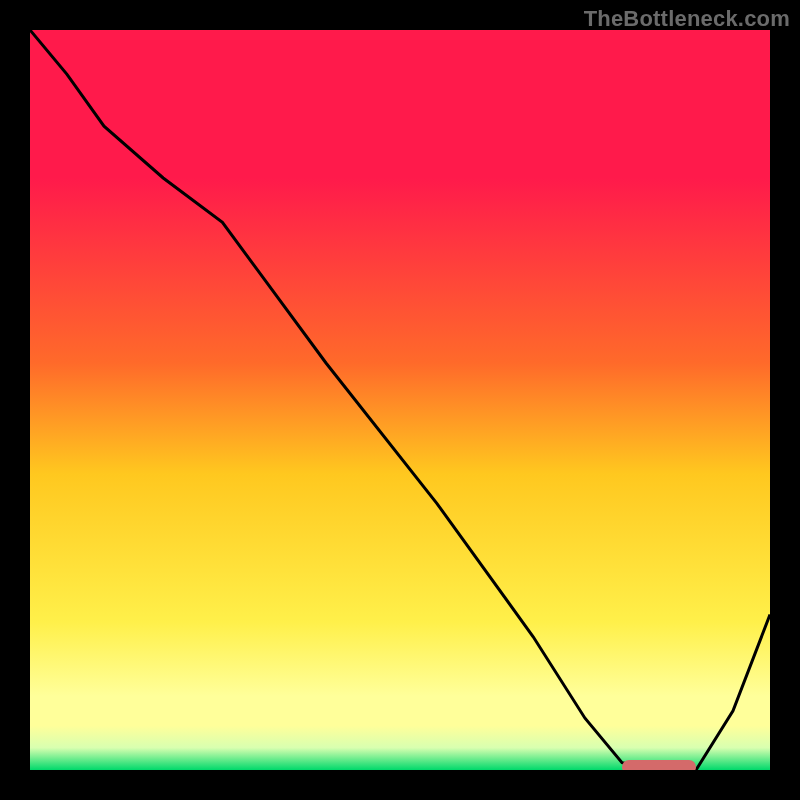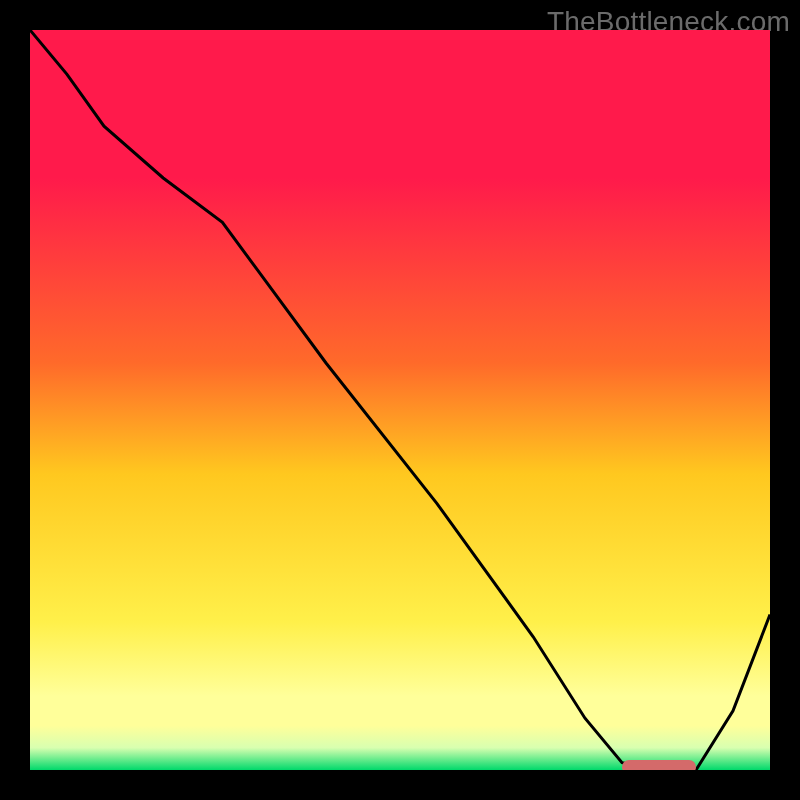--- a/index.html
+++ b/index.html
@@ -27,22 +27,22 @@
   }
   .plot svg {
     display: block;
     width: 740px;
     height: 740px;
   }
   .watermark {
     position: absolute;
     top: 6px;
     right: 10px;
-    font-size: 28px;
-    font-weight: 400;
+    font-size: 22px;
+    font-weight: 700;
     color: #6b6b6b;
     letter-spacing: 0.2px;
   }
 </style>
 </head>
 <body>
 
 <div class="frame">
 
   <div class="watermark">TheBottleneck.com</div>

